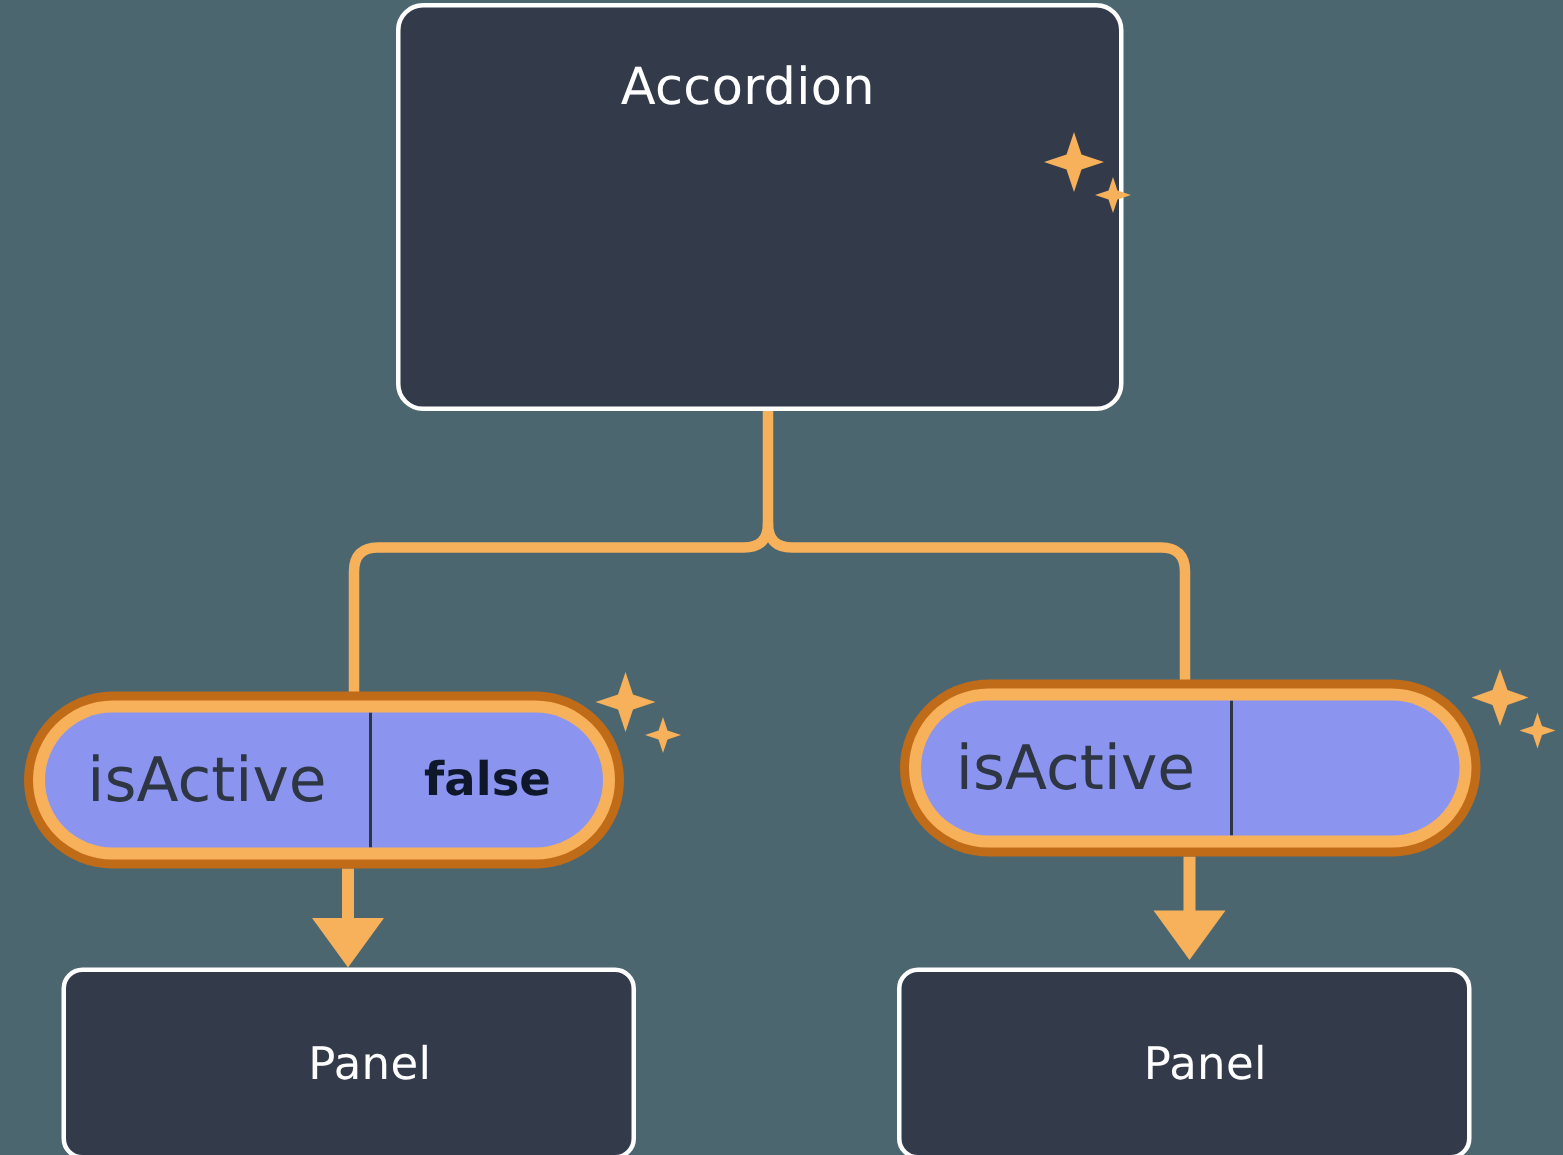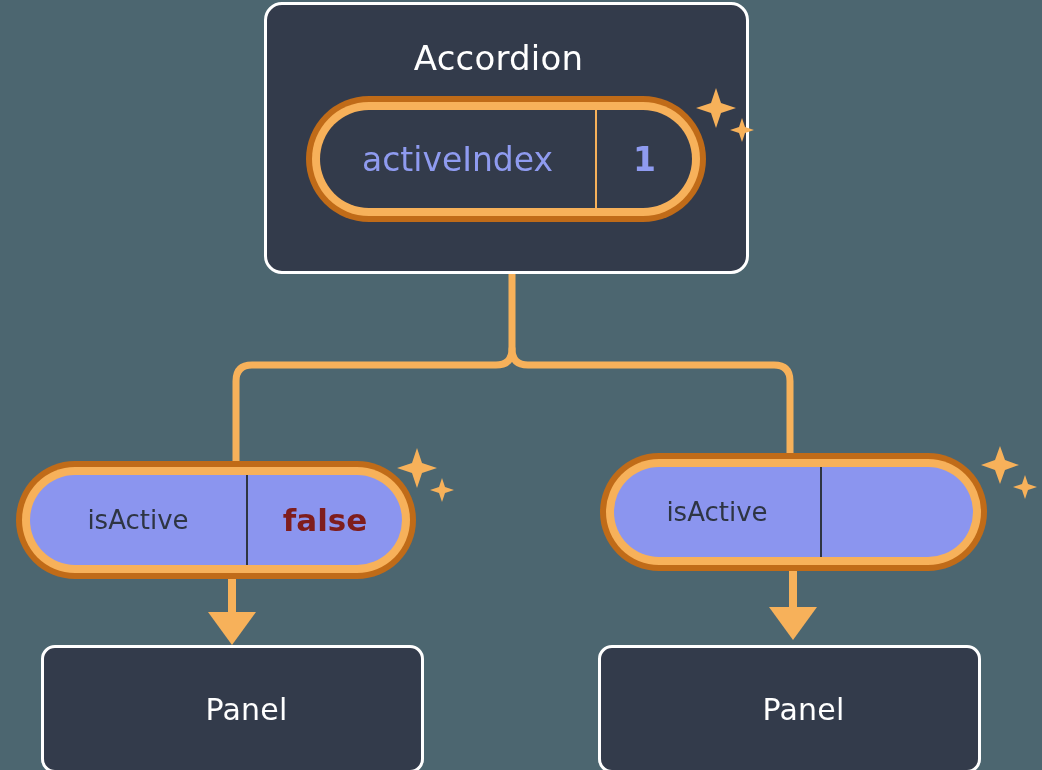--- a/index.html
+++ b/index.html
@@ -127,26 +127,26 @@
     font-size: 33px;
     font-weight: bold;
   }
 
   
   .pill-state .pill-body {
     background: #8b95ef;
   }
   .pill-state .pill-key {
     color: #2e3543;
-    font-size: 26px;
+    font-size: 41px;
     border-right: 2px solid #2e3543;
   }
   .pill-state .pill-val {
     flex: 1;
-    color: #7f1d1d;
+    color: #0f172a;
     font-size: 31px;
     font-weight: bold;
   }
 
   #pill-isactive-false {
     left: 16px;
     top: 461px;
     width: 400px;
     height: 118px;
   }
@@ -192,28 +192,20 @@
     <g>
       <line x1="793" y1="571" x2="793" y2="625" stroke="#f7b15a" stroke-width="8" stroke-linecap="butt"></line>
       <path d="M 793 640 L 769 607 L 817 607 Z" fill="#f7b15a"></path>
     </g>
   </svg>
 
   <div class="card" id="node-accordion">
     <div class="card-title">Accordion</div>
   </div>
 
-  <div class="pill-ring" id="pill-activeindex">
-    <div class="pill-ring-inner">
-      <div class="pill-body">
-        <div class="pill-key">activeIndex</div>
-        <div class="pill-val">1</div>
-      </div>
-    </div>
-  </div>
 
   <svg class="sparkle" style="left:690px; top:82px;" width="70" height="70" viewBox="0 0 70 70">
     <path d="M26 6 L31 21 L46 26 L31 31 L26 46 L21 31 L6 26 L21 21 Z" fill="#f7b15a"></path>
     <path d="M52 36 L55 45 L64 48 L55 51 L52 60 L49 51 L40 48 L49 45 Z" fill="#f7b15a"></path>
   </svg>
 
   <div class="pill-ring pill-state" id="pill-isactive-false">
     <div class="pill-ring-inner">
       <div class="pill-body">
         <div class="pill-key">isActive</div>

